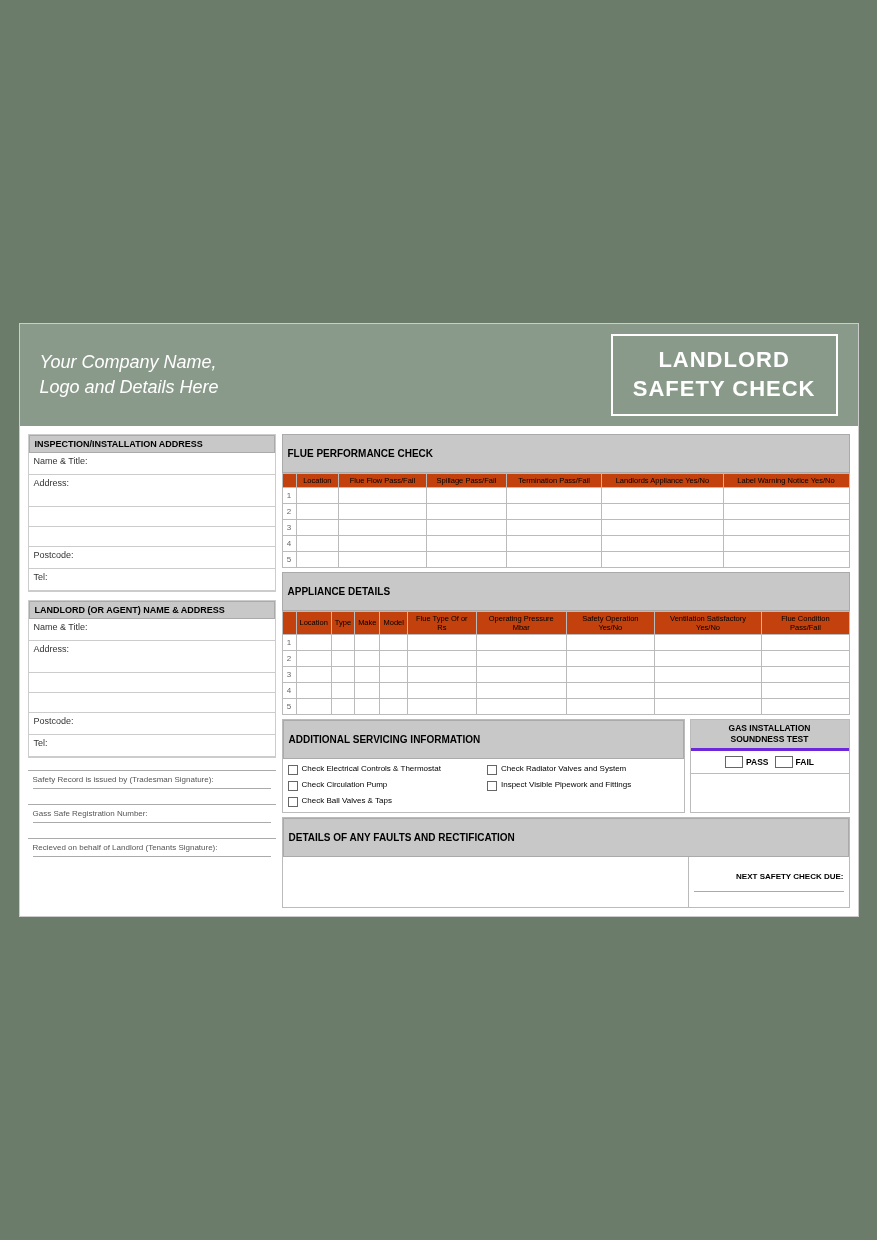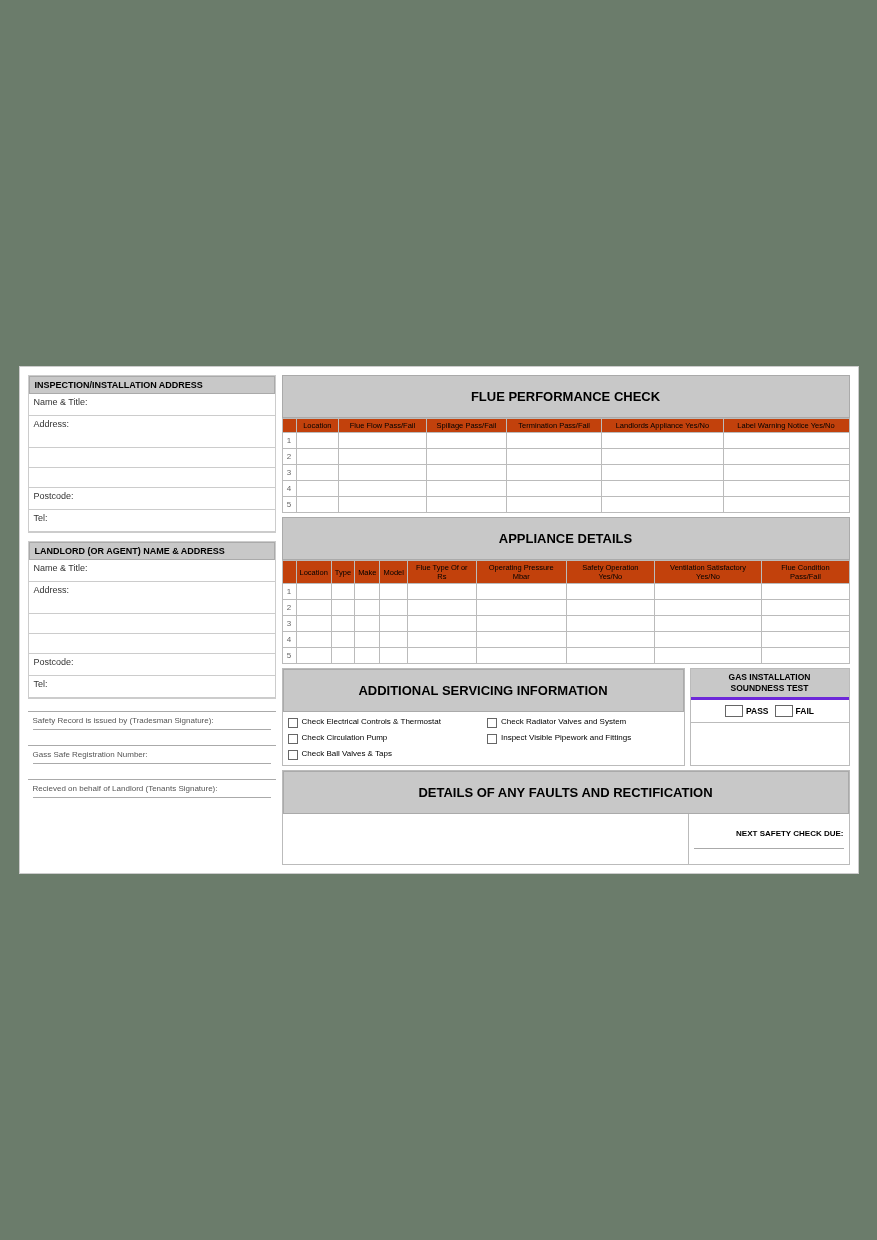--- a/index.html
+++ b/index.html
@@ -74,24 +74,23 @@
       background: #c8c8c8;
       font-weight: bold;
       font-size: 9px;
       padding: 3px 5px;
       border: 1px solid #aaa;
       text-align: left;
     }
     .section-header-center {
       background: #c8c8c8;
       font-weight: bold;
-      font-size: 13px;
+      font-size: 10px;
       padding: 13px 5px;
       border: 1px solid #aaa;
-      text-align: center;
     }
     .field-row {
       border: 1px solid #ccc;
       border-top: none;
       padding: 3px 5px;
       font-size: 9px;
       min-height: 22px;
       display: flex;
       align-items: flex-start;
     }
@@ -254,20 +253,28 @@
       border-left: none;
       border-right: none;
     }
   </style>
 </head>
 <body>
 
 <div class="page-wrapper">
   <div class="document">
 
+    <div class="doc-header">
+      <div class="company-name" style="white-space:pre-line">Your Company Name,
+Logo and Details Here</div>
+      <div class="title-box">
+        <div class="title-box-text">LANDLORD</div>
+        <div class="title-box-text">SAFETY CHECK</div>
+      </div>
+    </div>
 
     <div class="doc-body">
 
       <div class="left-col">
 
         <div class="left-section-group">
           <div class="section-header">INSPECTION/INSTALLATION ADDRESS</div>
           <div class="field-row">
             <span class="field-label">Name &amp; Title:</span>
           </div>

